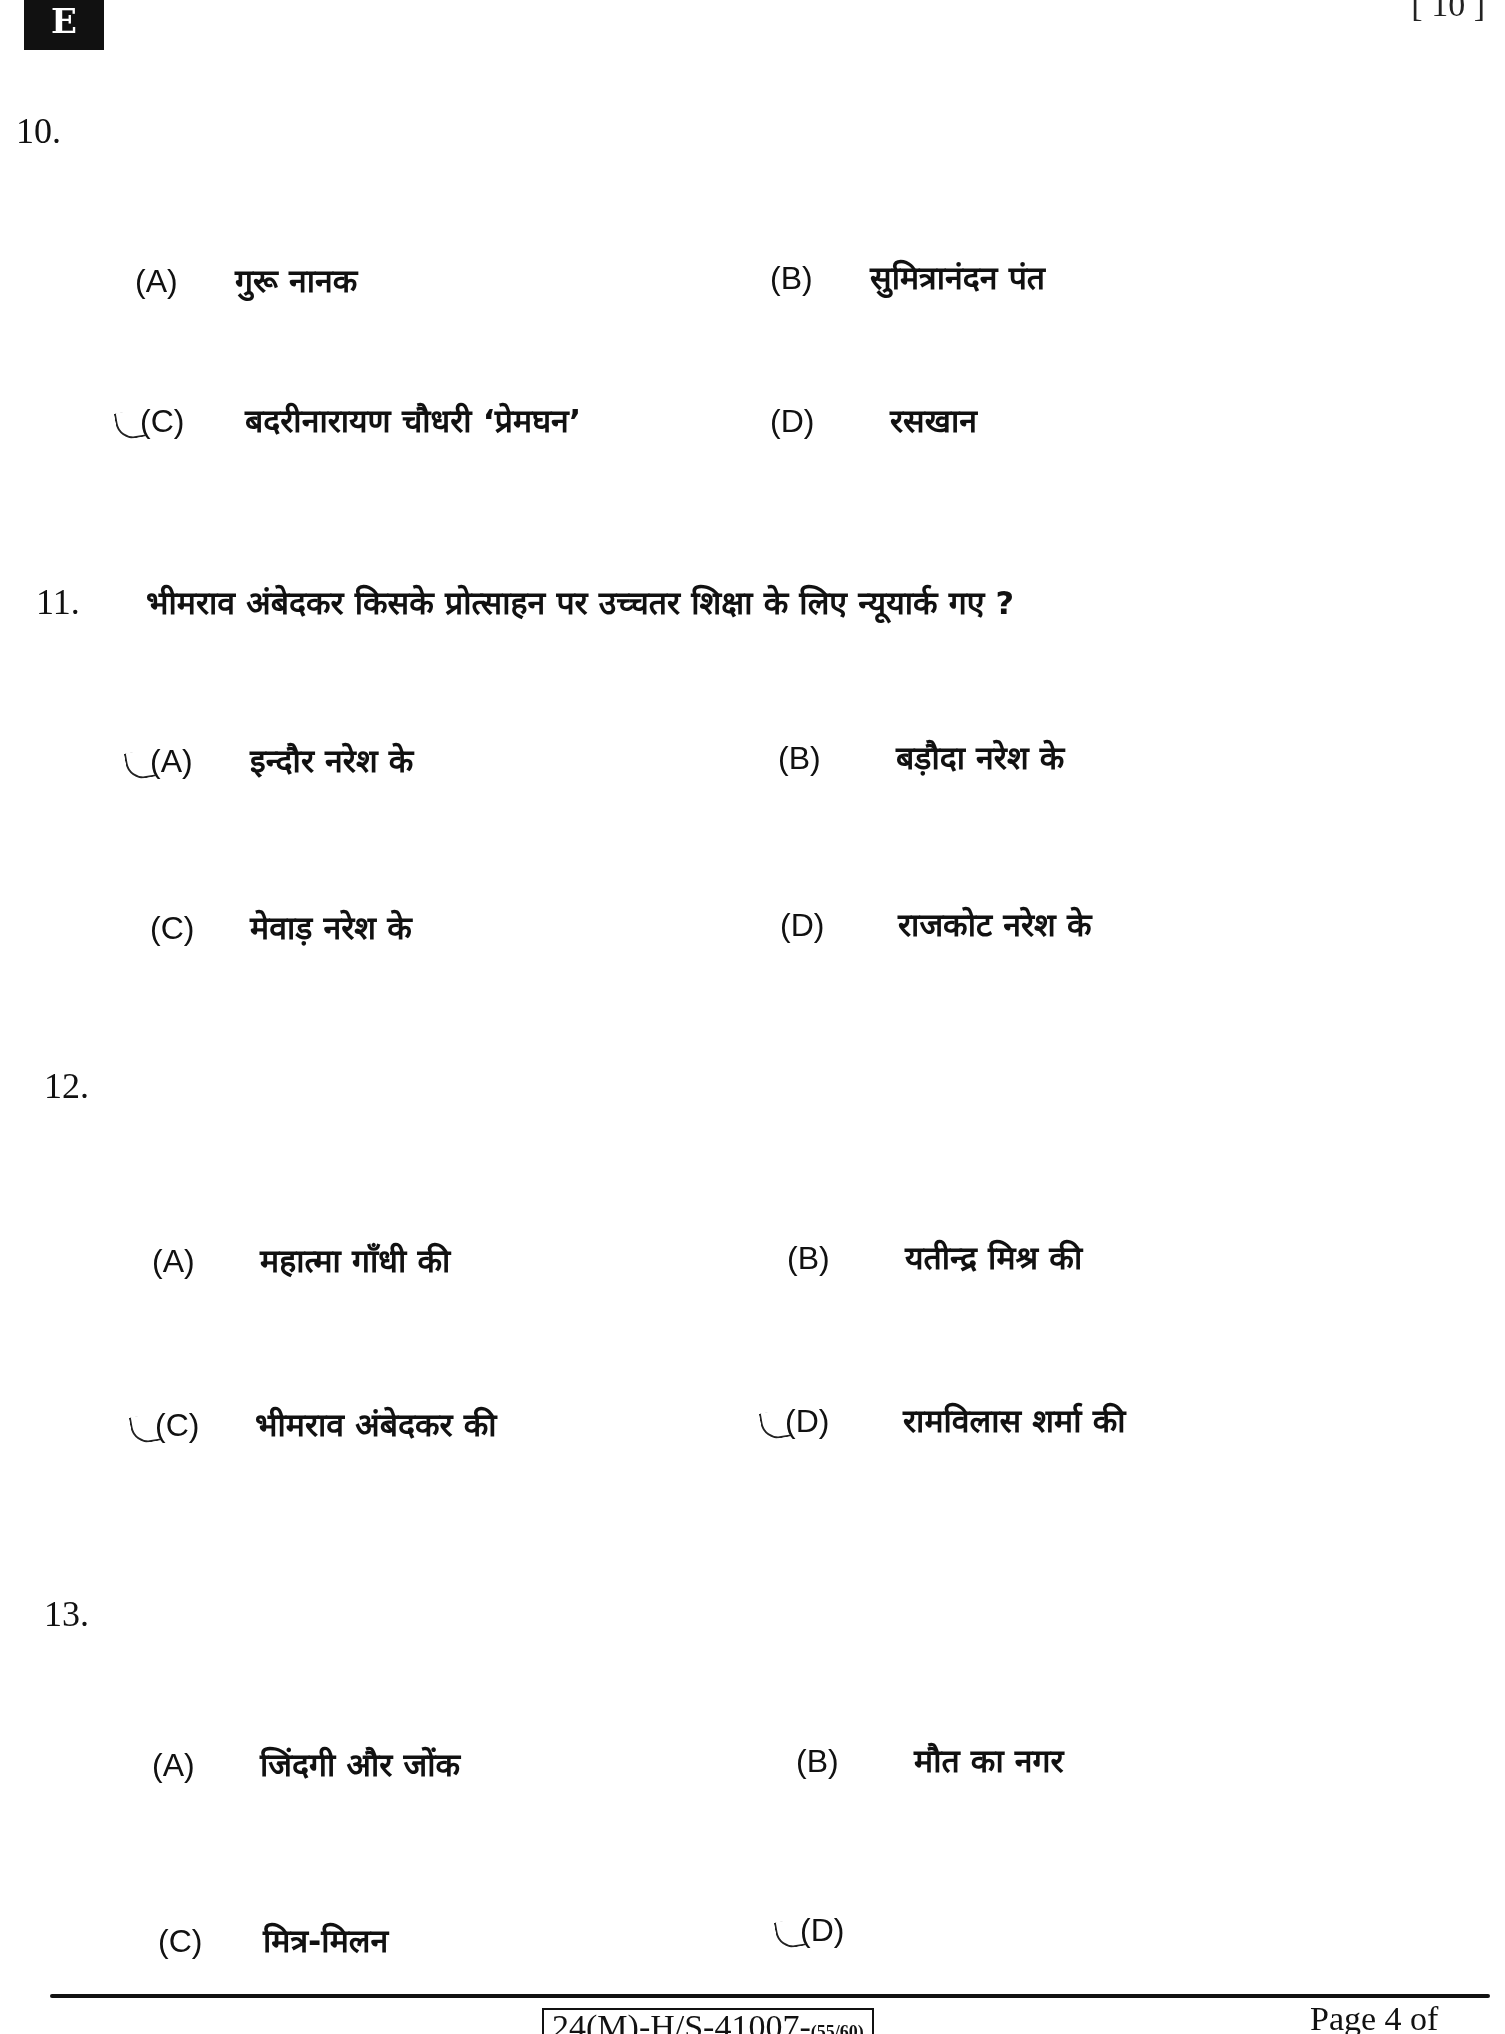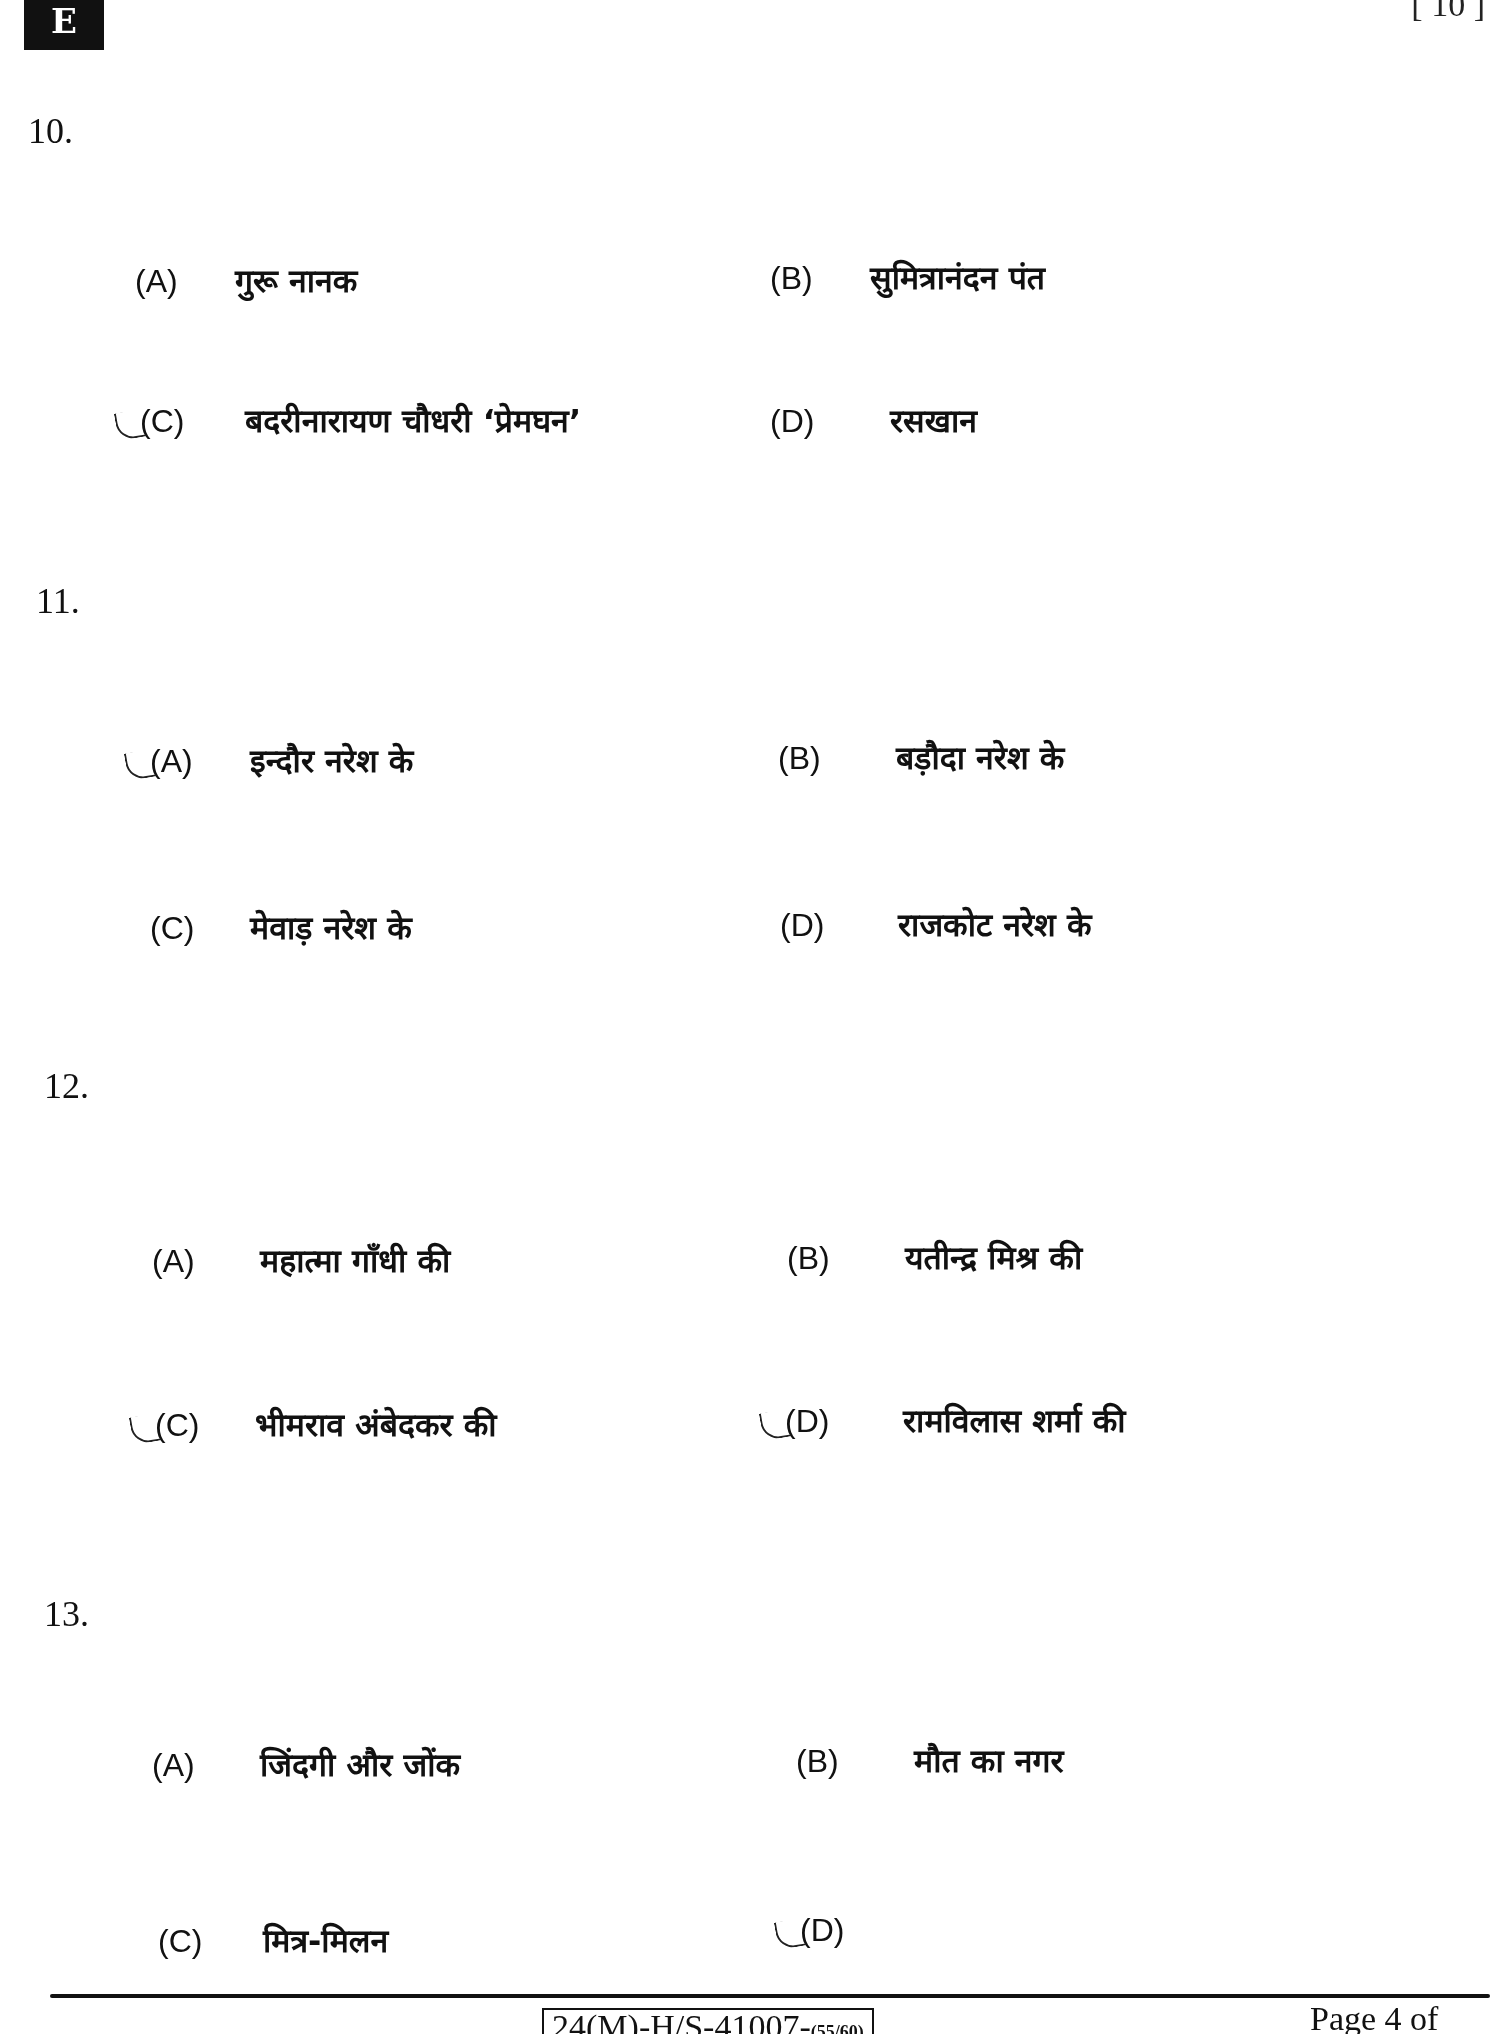--- a/index.html
+++ b/index.html
@@ -10,21 +10,21 @@
   .badge {
     position: absolute; left: 24px; top: 0; width: 80px; height: 50px;
     background: #111; color: #fff; font-family: "DejaVu Serif", serif;
     font-weight: bold; font-size: 34px; text-align: center; line-height: 42px;
   }
   .page-num-top {
     position: absolute; right: 20px; top: -14px; font-family: "Liberation Serif", serif;
     font-size: 34px; color: #222;
   }
   .q {
-    position: absolute; left: 28px; font-size: 32px; font-weight: bold;
+    position: absolute; left: 16px; font-size: 32px; font-weight: bold;
     display: flex; align-items: baseline; white-space: nowrap;
   }
   .q .num {
     font-family: "Liberation Serif", serif; font-weight: normal; font-size: 36px;
     width: 110px; display: inline-block;
   }
   .opt {
     position: absolute; font-size: 32px; font-weight: bold; white-space: nowrap;
     display: flex; align-items: baseline;
   }
@@ -73,20 +73,21 @@
   <span class="lbl" style="width:105px;"><span class="tick"></span><span>(C)</span></span>
   <span>बदरीनारायण चौधरी ‘प्रेमघन’</span>
 </div>
 <div class="opt" style="left:770px;top:398px;">
   <span class="lbl" style="width:120px;">(D)</span>
   <span>रसखान</span>
 </div>
 
 <div class="q" style="top:580px;left:36px;">
   <span class="num">11.</span>
+  <span>भीमराव अंबेदकर किसके प्रोत्साहन पर उच्चतर शिक्षा के लिए न्यूयार्क गए ?</span>
 </div>
 <div class="opt" style="left:150px;top:738px;">
   <span class="lbl"><span class="tick"></span><span>(A)</span></span>
   <span>इन्दौर नरेश के</span>
 </div>
 <div class="opt" style="left:778px;top:735px;">
   <span class="lbl" style="width:118px;">(B)</span>
   <span>बड़ौदा नरेश के</span>
 </div>
 <div class="opt" style="left:150px;top:905px;">

